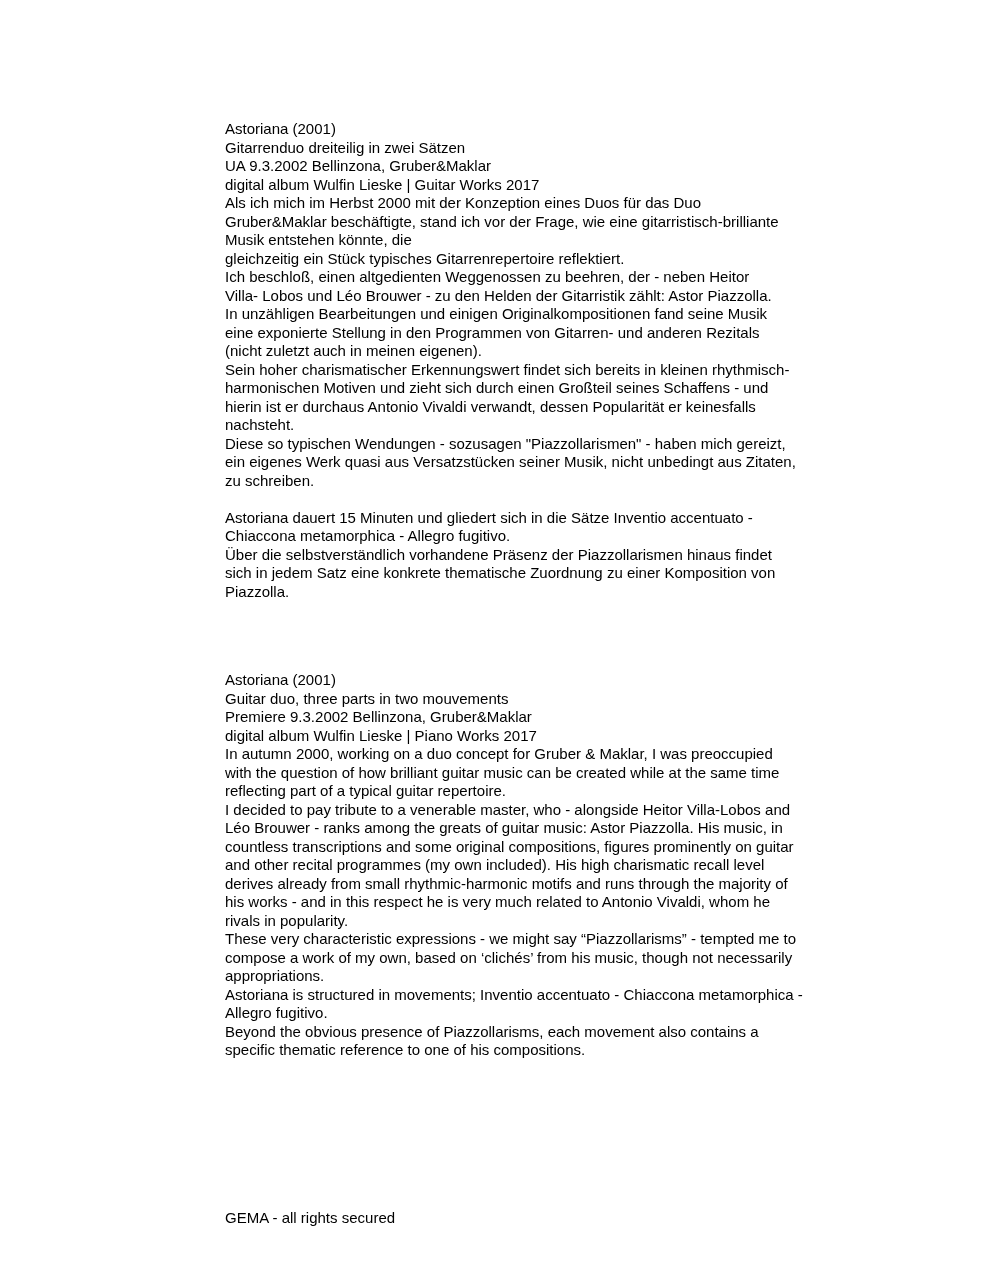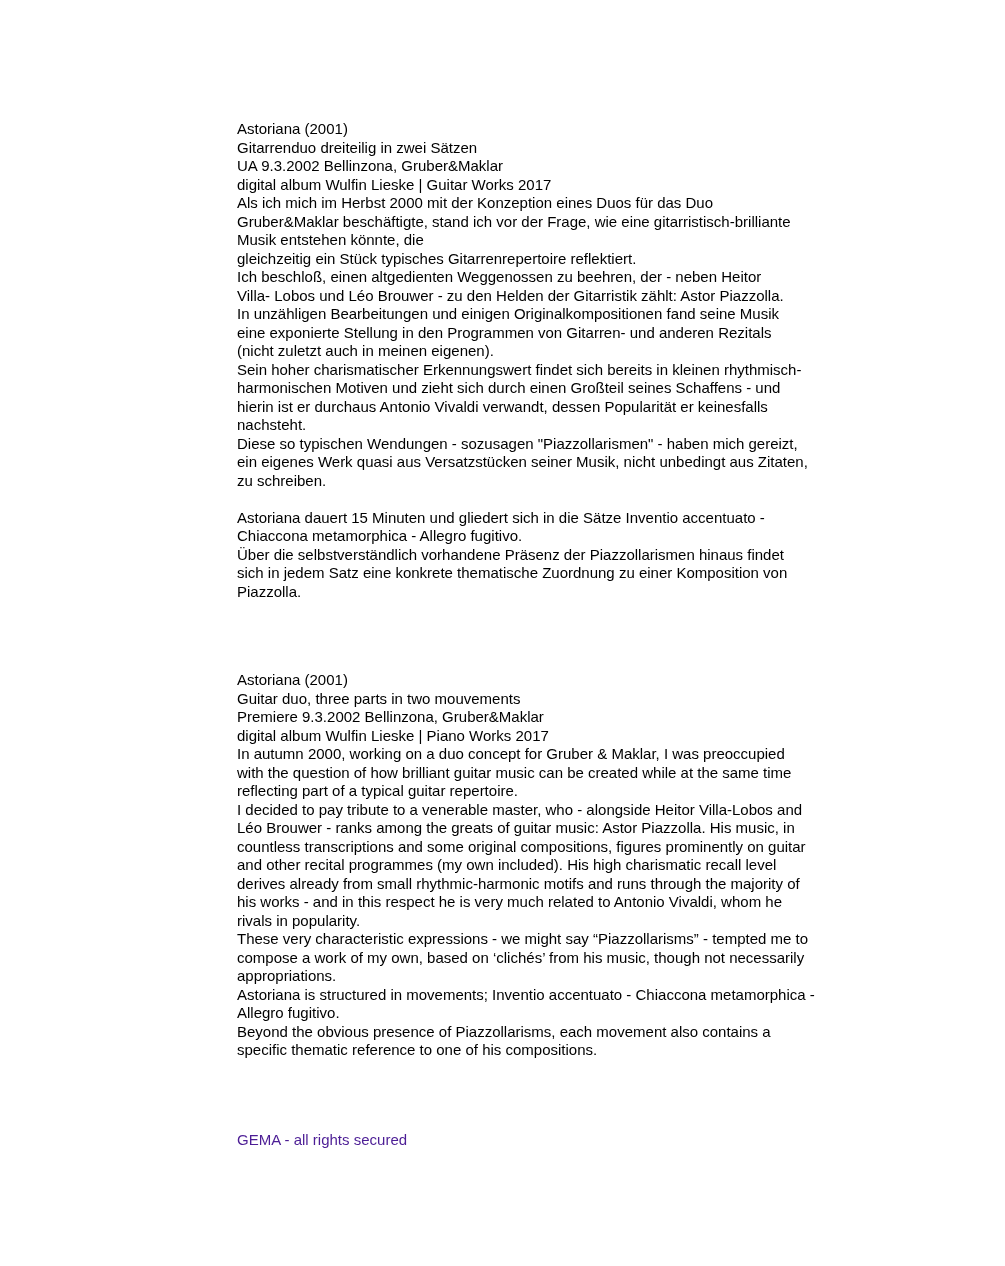--- a/index.html
+++ b/index.html
@@ -12,43 +12,42 @@
     background: #ffffff;
     position: relative;
     overflow: hidden;
     font-family: "Liberation Sans", "DejaVu Sans", sans-serif;
     color: #000000;
   }
   .page {
     position: absolute;
     inset: 0;
     background: #ffffff;
-    margin-left: 12px;
   }
   .text-block {
     position: absolute;
     left: 225px;
     font-size: 15px;
     line-height: 18.5px;
     white-space: pre-line;
     color: #000000;
   }
   #german-block {
     top: 120px;
   }
   #english-block {
     top: 671px;
   }
   #footer-line {
     position: absolute;
     left: 225px;
-    top: 1131px;
+    top: 1209px;
     font-size: 15px;
     line-height: 18.5px;
-    color: #4c1d95;
+    color: #000000;
   }
 </style>
 </head>
 <body>
 
 <div class="page">
 
   <div id="german-block" class="text-block">Astoriana (2001)
 Gitarrenduo dreiteilig in zwei Sätzen
 UA 9.3.2002 Bellinzona, Gruber&amp;Maklar

